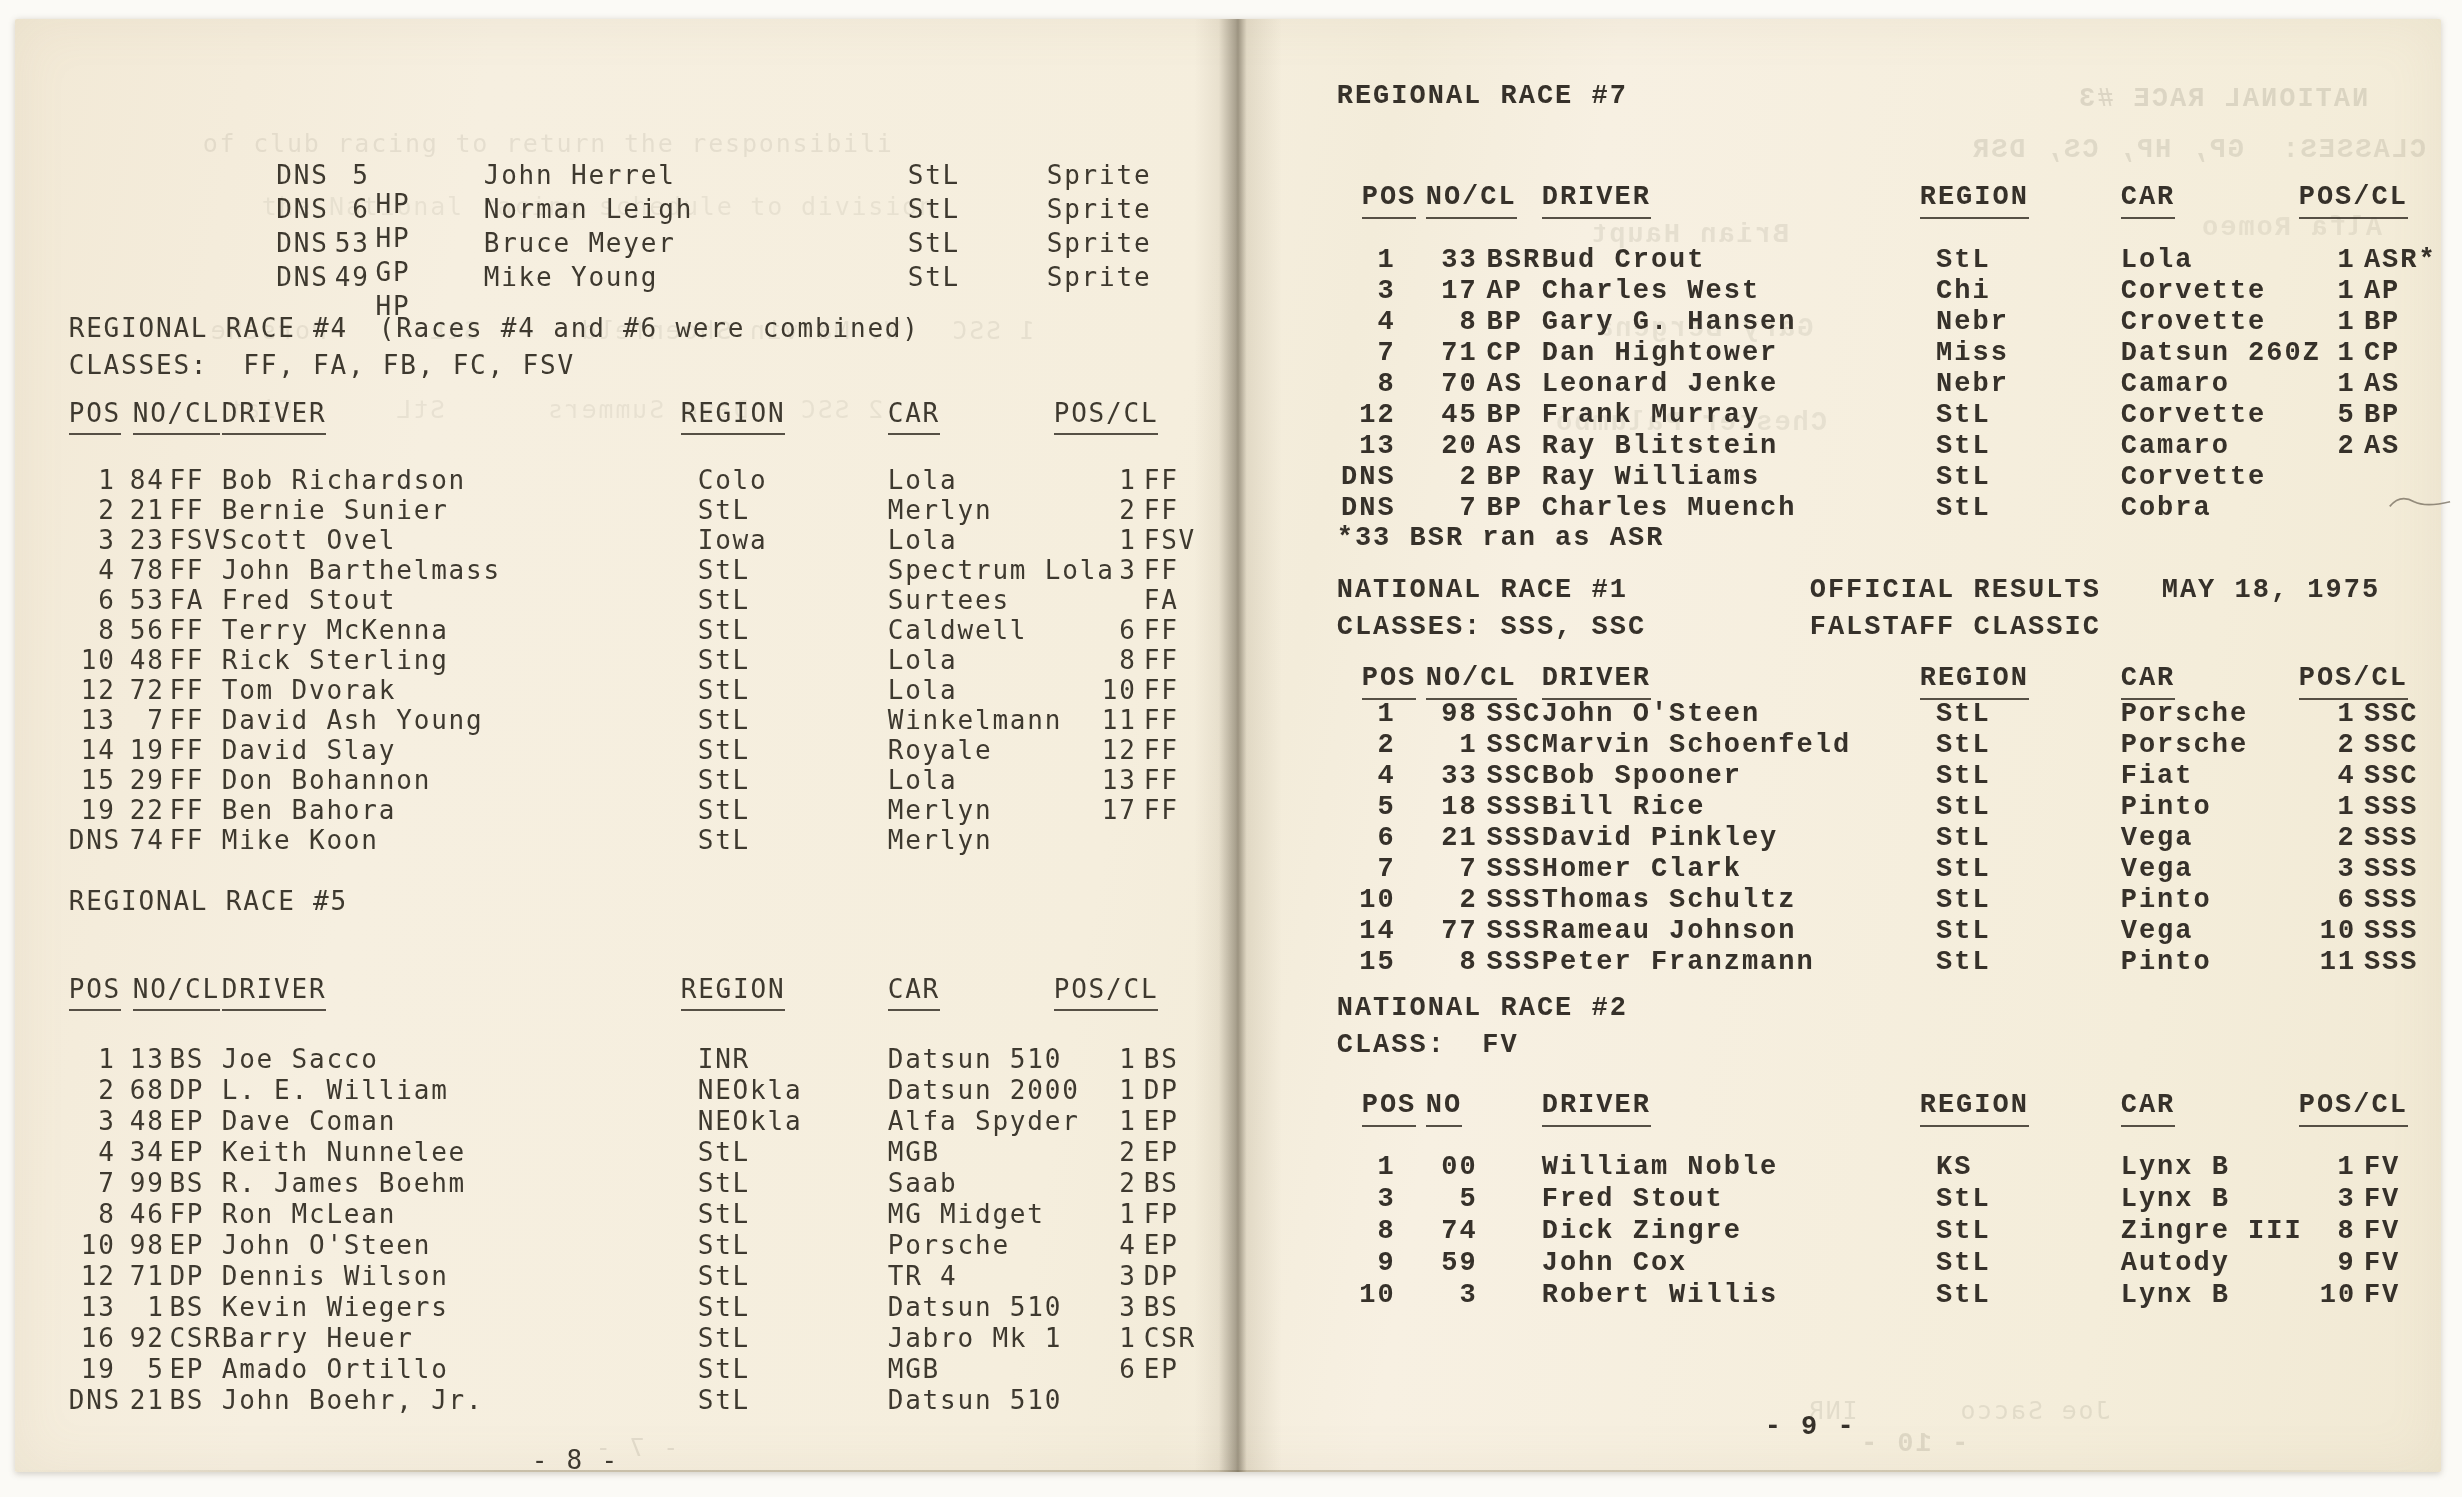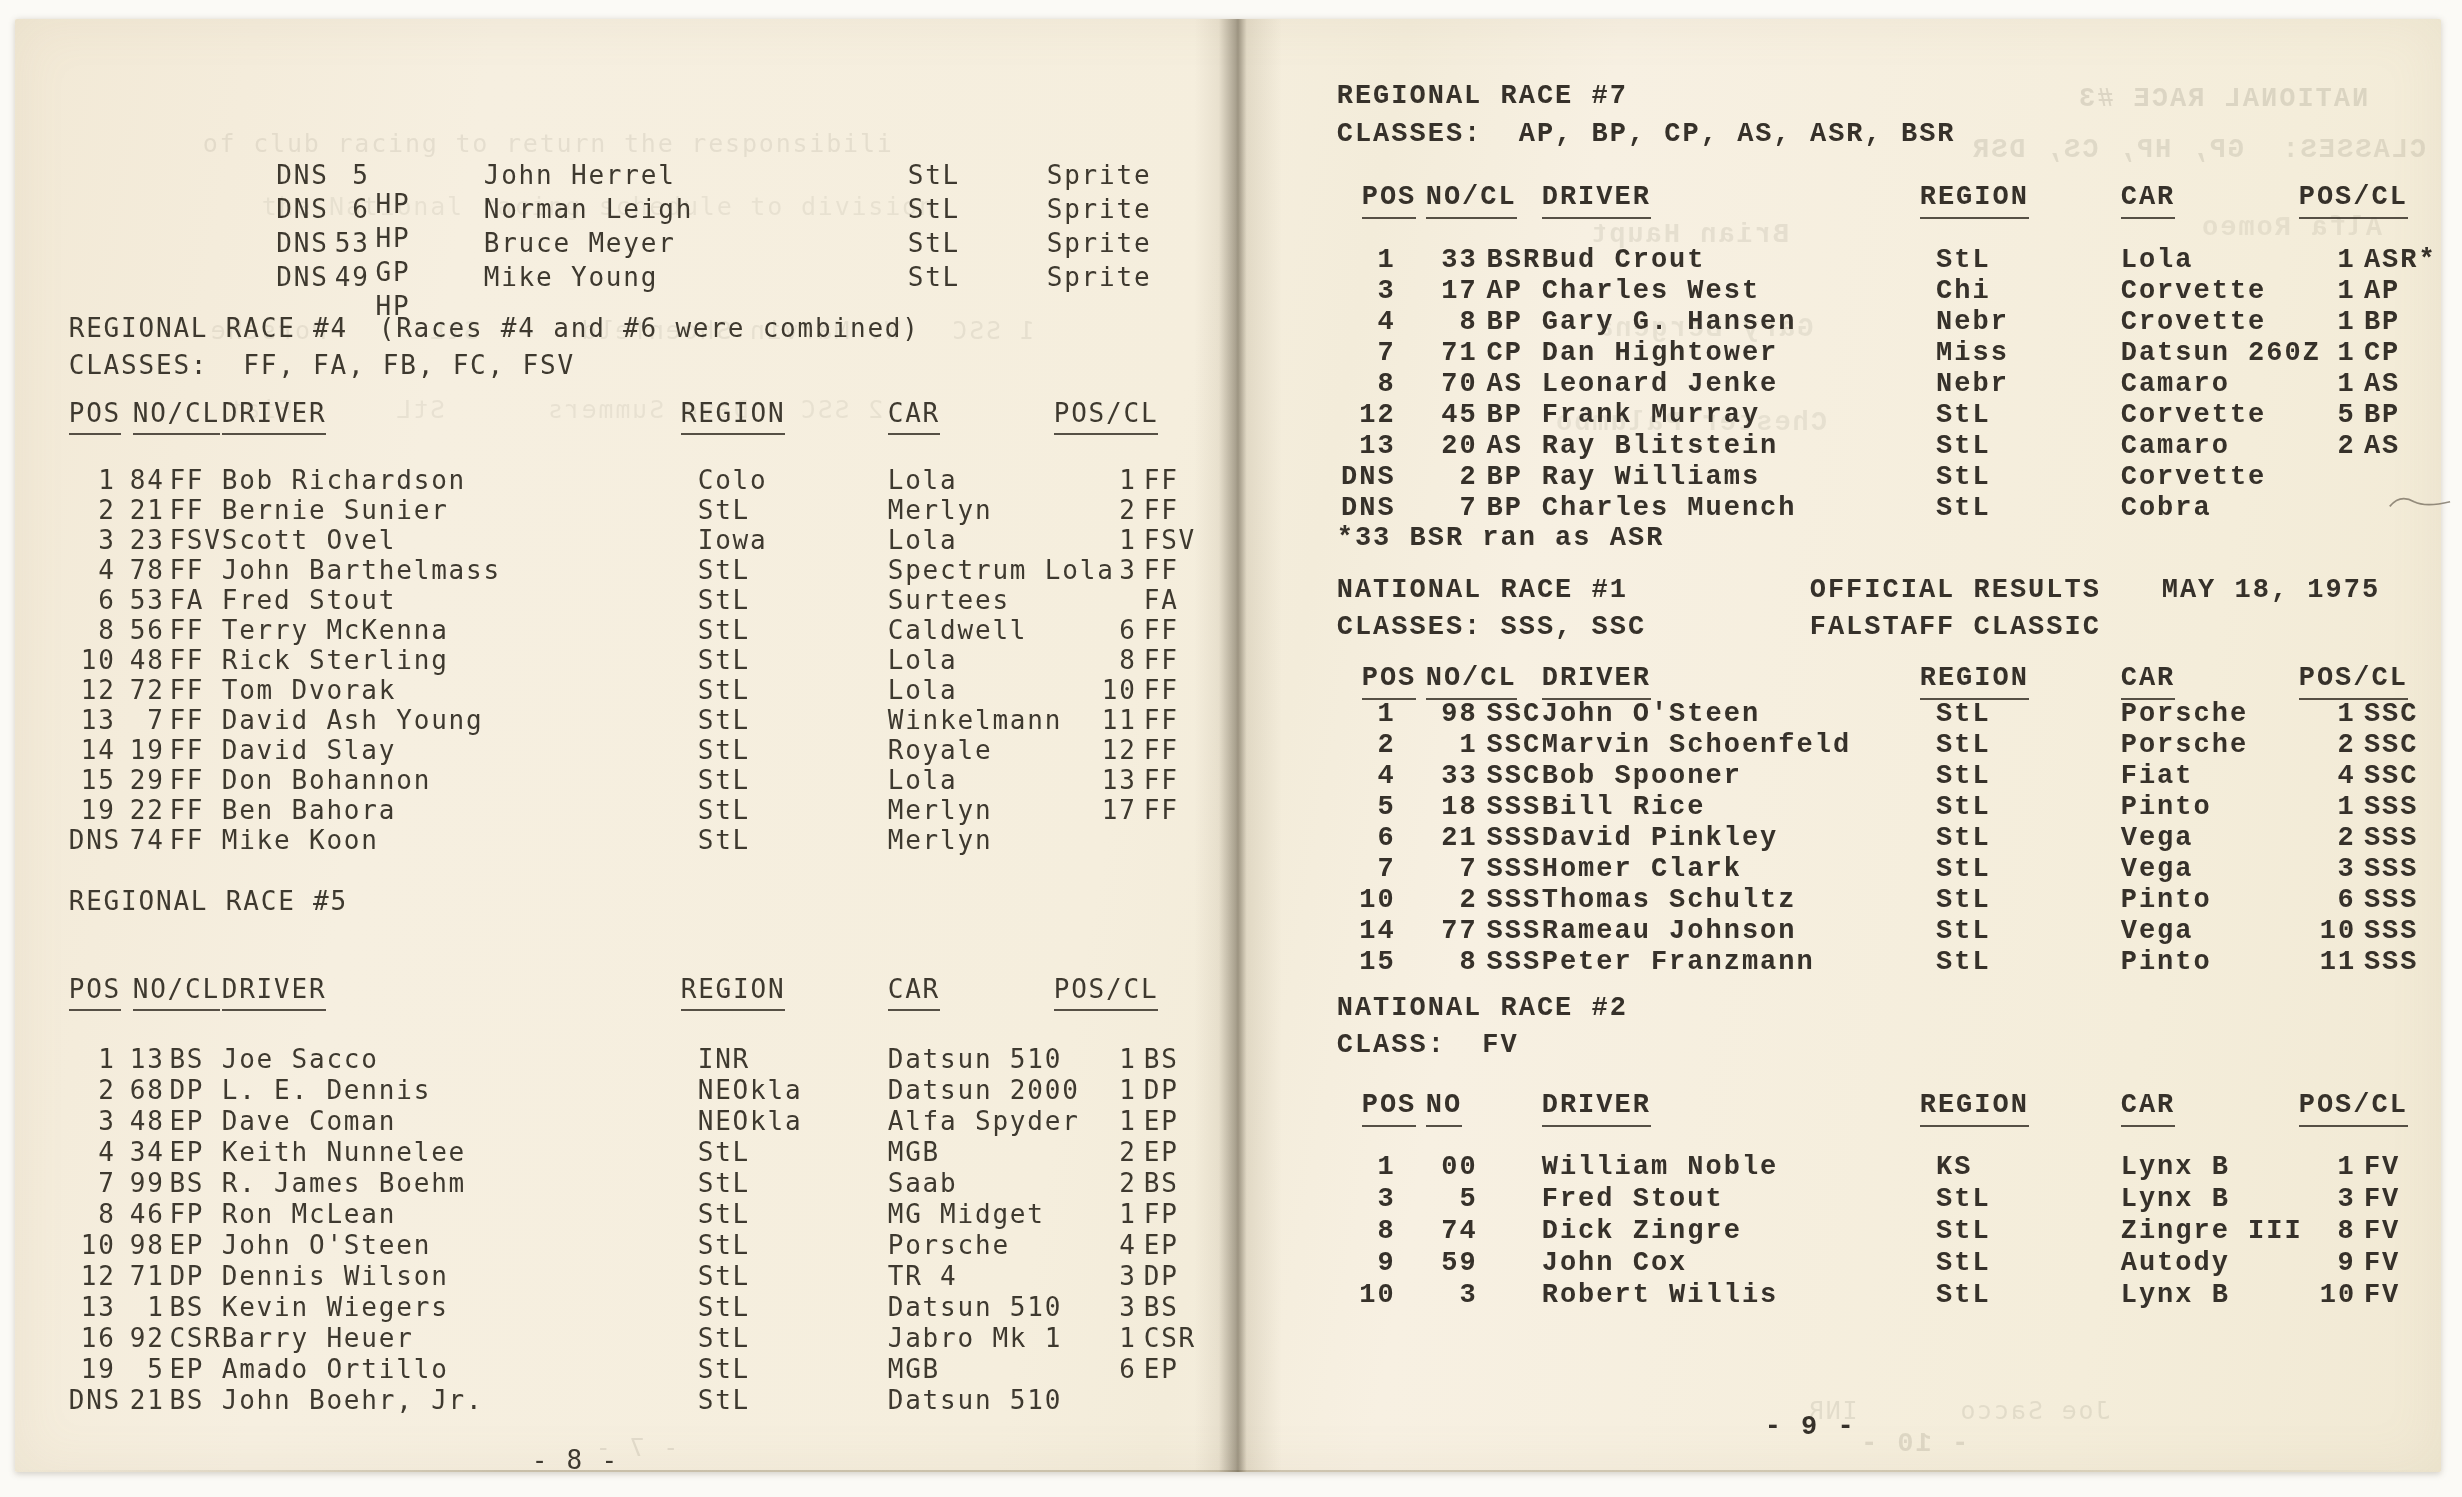--- a/index.html
+++ b/index.html
@@ -101,39 +101,38 @@
 
       <span class="th" style="left:54px;top:955px">POS</span>
       <span class="th" style="left:118px;top:955px">NO/CL</span>
       <span class="th" style="left:207px;top:955px">DRIVER</span>
       <span class="th" style="left:666px;top:955px">REGION</span>
       <span class="th" style="left:873px;top:955px">CAR</span>
       <span class="th" style="left:1039px;top:955px">POS/CL</span>
 
       <div class="tbl grid-left" style="top:1025px;grid-auto-rows:31px;">
           <div class="trow"><span class="cell c-pos">1</span><span class="cell c-no">13</span><span class="cell c-cl">BS</span><span class="cell c-driver">Joe Sacco</span><span class="cell c-region">INR</span><span class="cell c-car">Datsun 510</span><span class="cell c-pc_no">1</span><span class="cell c-pc_cl">BS</span></div>
-          <div class="trow"><span class="cell c-pos">2</span><span class="cell c-no">68</span><span class="cell c-cl">DP</span><span class="cell c-driver">L. E. Dennis</span><span class="cell c-region">NEOkla</span><span class="cell c-car">Datsun 2000</span><span class="cell c-pc_no">1</span><span class="cell c-pc_cl">DP</span></div>
+          <div class="trow"><span class="cell c-pos">2</span><span class="cell c-no">68</span><span class="cell c-cl">DP</span><span class="cell c-driver">L. E. William</span><span class="cell c-region">NEOkla</span><span class="cell c-car">Datsun 2000</span><span class="cell c-pc_no">1</span><span class="cell c-pc_cl">DP</span></div>
           <div class="trow"><span class="cell c-pos">3</span><span class="cell c-no">48</span><span class="cell c-cl">EP</span><span class="cell c-driver">Dave Coman</span><span class="cell c-region">NEOkla</span><span class="cell c-car">Alfa Spyder</span><span class="cell c-pc_no">1</span><span class="cell c-pc_cl">EP</span></div>
           <div class="trow"><span class="cell c-pos">4</span><span class="cell c-no">34</span><span class="cell c-cl">EP</span><span class="cell c-driver">Keith Nunnelee</span><span class="cell c-region">StL</span><span class="cell c-car">MGB</span><span class="cell c-pc_no">2</span><span class="cell c-pc_cl">EP</span></div>
           <div class="trow"><span class="cell c-pos">7</span><span class="cell c-no">99</span><span class="cell c-cl">BS</span><span class="cell c-driver">R. James Boehm</span><span class="cell c-region">StL</span><span class="cell c-car">Saab</span><span class="cell c-pc_no">2</span><span class="cell c-pc_cl">BS</span></div>
           <div class="trow"><span class="cell c-pos">8</span><span class="cell c-no">46</span><span class="cell c-cl">FP</span><span class="cell c-driver">Ron McLean</span><span class="cell c-region">StL</span><span class="cell c-car">MG Midget</span><span class="cell c-pc_no">1</span><span class="cell c-pc_cl">FP</span></div>
           <div class="trow"><span class="cell c-pos">10</span><span class="cell c-no">98</span><span class="cell c-cl">EP</span><span class="cell c-driver">John O'Steen</span><span class="cell c-region">StL</span><span class="cell c-car">Porsche</span><span class="cell c-pc_no">4</span><span class="cell c-pc_cl">EP</span></div>
           <div class="trow"><span class="cell c-pos">12</span><span class="cell c-no">71</span><span class="cell c-cl">DP</span><span class="cell c-driver">Dennis Wilson</span><span class="cell c-region">StL</span><span class="cell c-car">TR 4</span><span class="cell c-pc_no">3</span><span class="cell c-pc_cl">DP</span></div>
           <div class="trow"><span class="cell c-pos">13</span><span class="cell c-no">1</span><span class="cell c-cl">BS</span><span class="cell c-driver">Kevin Wiegers</span><span class="cell c-region">StL</span><span class="cell c-car">Datsun 510</span><span class="cell c-pc_no">3</span><span class="cell c-pc_cl">BS</span></div>
           <div class="trow"><span class="cell c-pos">16</span><span class="cell c-no">92</span><span class="cell c-cl">CSR</span><span class="cell c-driver">Barry Heuer</span><span class="cell c-region">StL</span><span class="cell c-car">Jabro Mk 1</span><span class="cell c-pc_no">1</span><span class="cell c-pc_cl">CSR</span></div>
           <div class="trow"><span class="cell c-pos">19</span><span class="cell c-no">5</span><span class="cell c-cl">EP</span><span class="cell c-driver">Amado Ortillo</span><span class="cell c-region">StL</span><span class="cell c-car">MGB</span><span class="cell c-pc_no">6</span><span class="cell c-pc_cl">EP</span></div>
           <div class="trow"><span class="cell c-pos">DNS</span><span class="cell c-no">21</span><span class="cell c-cl">BS</span><span class="cell c-driver">John Boehr, Jr.</span><span class="cell c-region">StL</span><span class="cell c-car">Datsun 510</span><span class="cell c-pc_no"></span><span class="cell c-pc_cl"></span></div>
         </div>
 
       <span class="t" style="left:517px;top:1426px">- 8 -</span>
     </div>
 
     <div class="layer right-font">
       <span class="t" style="left:1322px;top:62px">REGIONAL RACE #7</span>
-      <span class="t" style="left:1322px;top:100px">CLASSES:  AP, BP, CP, AS, ASR, BSR</span>
 
       <span class="th" style="left:1347px;top:163px">POS</span>
       <span class="th" style="left:1411px;top:163px">NO/CL</span>
       <span class="th" style="left:1527px;top:163px">DRIVER</span>
       <span class="th" style="left:1905px;top:163px">REGION</span>
       <span class="th" style="left:2106px;top:163px">CAR</span>
       <span class="th" style="left:2284px;top:163px">POS/CL</span>
 
       <div class="tbl grid-right" style="top:226px;grid-auto-rows:31px;">
           <div class="trow"><span class="cell c-pos">1</span><span class="cell c-no">33</span><span class="cell c-cl">BSR</span><span class="cell c-driver">Bud Crout</span><span class="cell c-region">StL</span><span class="cell c-car">Lola</span><span class="cell c-pc_no">1</span><span class="cell c-pc_cl">ASR*</span></div>

